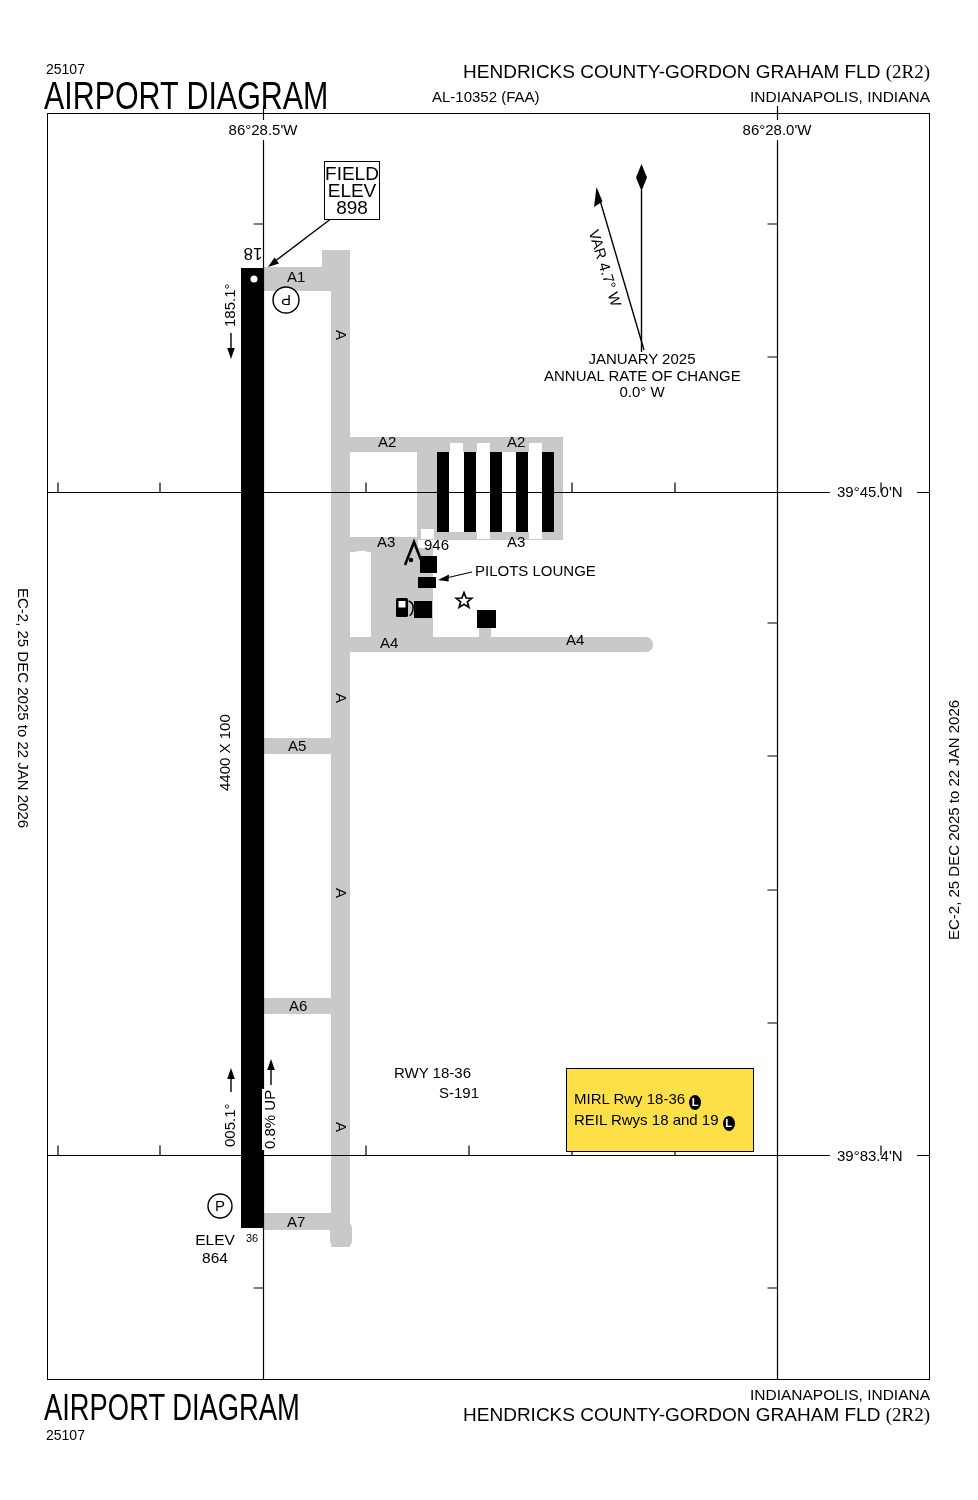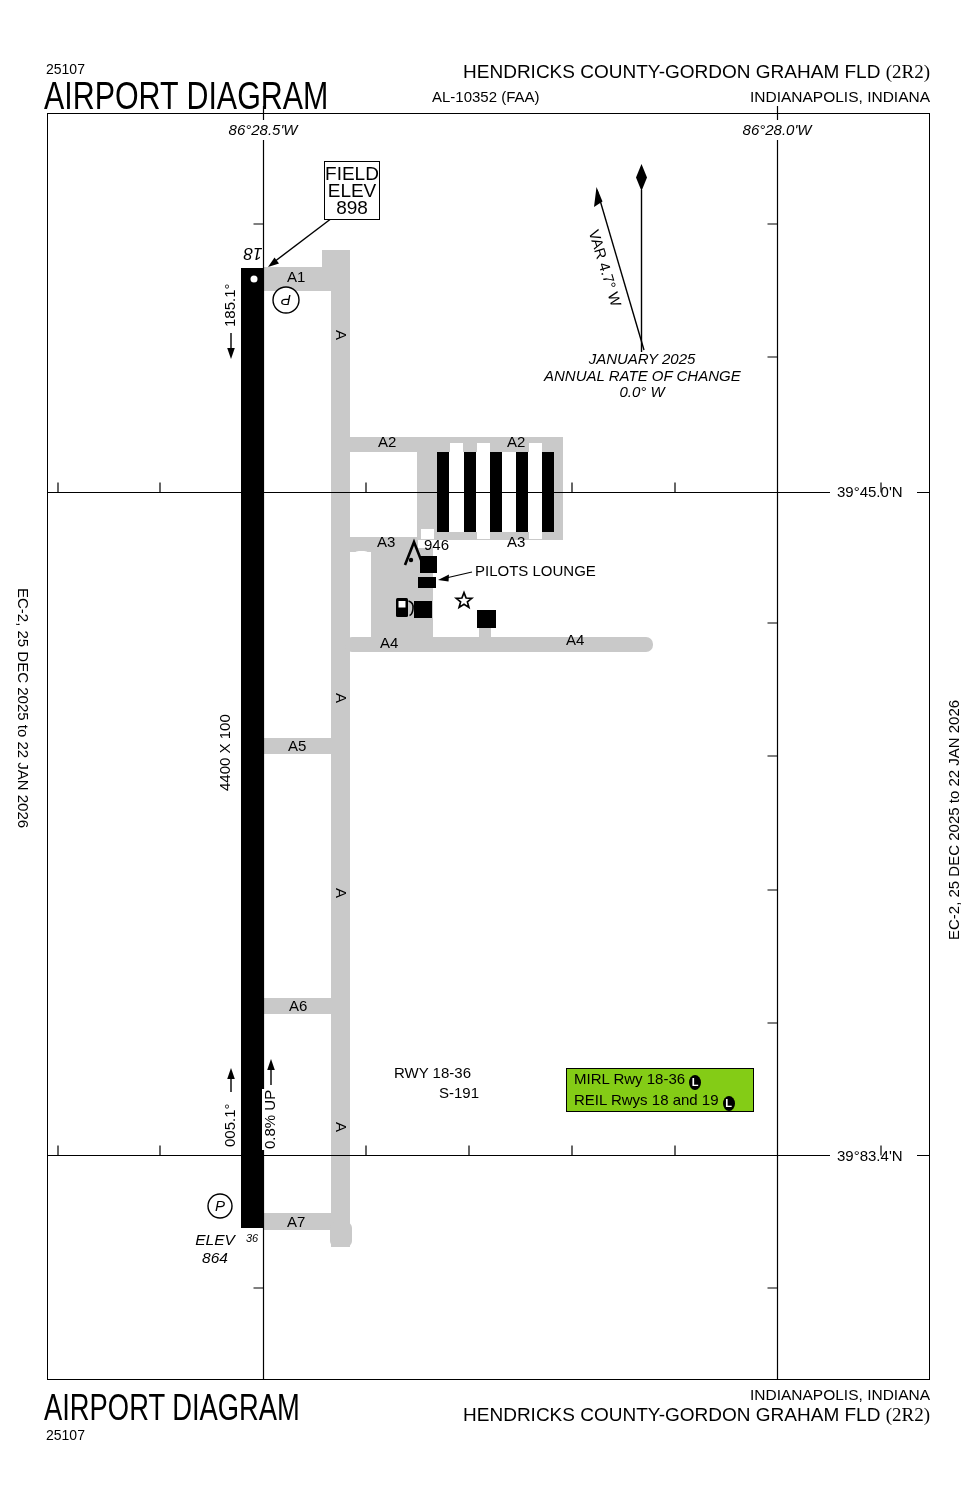--- a/index.html
+++ b/index.html
@@ -1,31 +1,31 @@
 <!DOCTYPE html>
 <html><head>
 <meta charset="utf-8">
 <style>
   html,body{margin:0;padding:0;background:#fff;}
   .sheet{position:relative;width:978px;height:1500px;background:#fff;overflow:hidden;
          font-family:"Liberation Sans","DejaVu Sans",sans-serif;color:#000;}
   .lbl{position:absolute;font-size:15px;line-height:1.05;white-space:nowrap;color:#000;}
-  .ctr{text-align:center;font-style:italic;}
+  .ctr{text-align:center;}
   .rgt{text-align:right;}
   .rot90cw{transform:rotate(90deg);transform-origin:0 0;}
   .rot90ccw{transform:rotate(-90deg);transform-origin:0 0;}
   .rot180{transform:rotate(180deg);}
   .wbg{background:#fff;padding:0 1px;}
   .bigtitle{font-size:38px;letter-spacing:0px;transform:scaleX(.8);transform-origin:0 0;line-height:1;}
   .ftitle{font-size:36px;transform:scaleX(.76);transform-origin:0 0;line-height:1;}
   .borderbox{position:absolute;left:47px;top:113px;width:881px;height:1265px;border:1.6px solid #000;}
   .fieldelev{position:absolute;left:324px;top:161px;width:54px;border:1.6px solid #000;
              text-align:center;font-size:19px;line-height:17px;padding:3px 0;background:#fff;}
   .mirlbox{position:absolute;left:566px;top:1068px;width:172px;border:1.6px solid #000;
-           font-size:15px;line-height:20px;padding:0 7px;background:#84cc16;}
+           font-size:15px;line-height:20px;padding:20px 7px;background:#fde047;}
   .lbadge{display:inline-block;width:12px;height:15px;background:#000;color:#fff;border-radius:50%;
           font-size:11px;font-weight:bold;text-align:center;line-height:15px;vertical-align:-2px;margin-left:4px;}
   .serif{font-family:"Liberation Serif","DejaVu Serif",serif;}
   svg{position:absolute;left:0;top:0;}
 </style>
 </head>
 <body>
 
 <div class="sheet">
 

